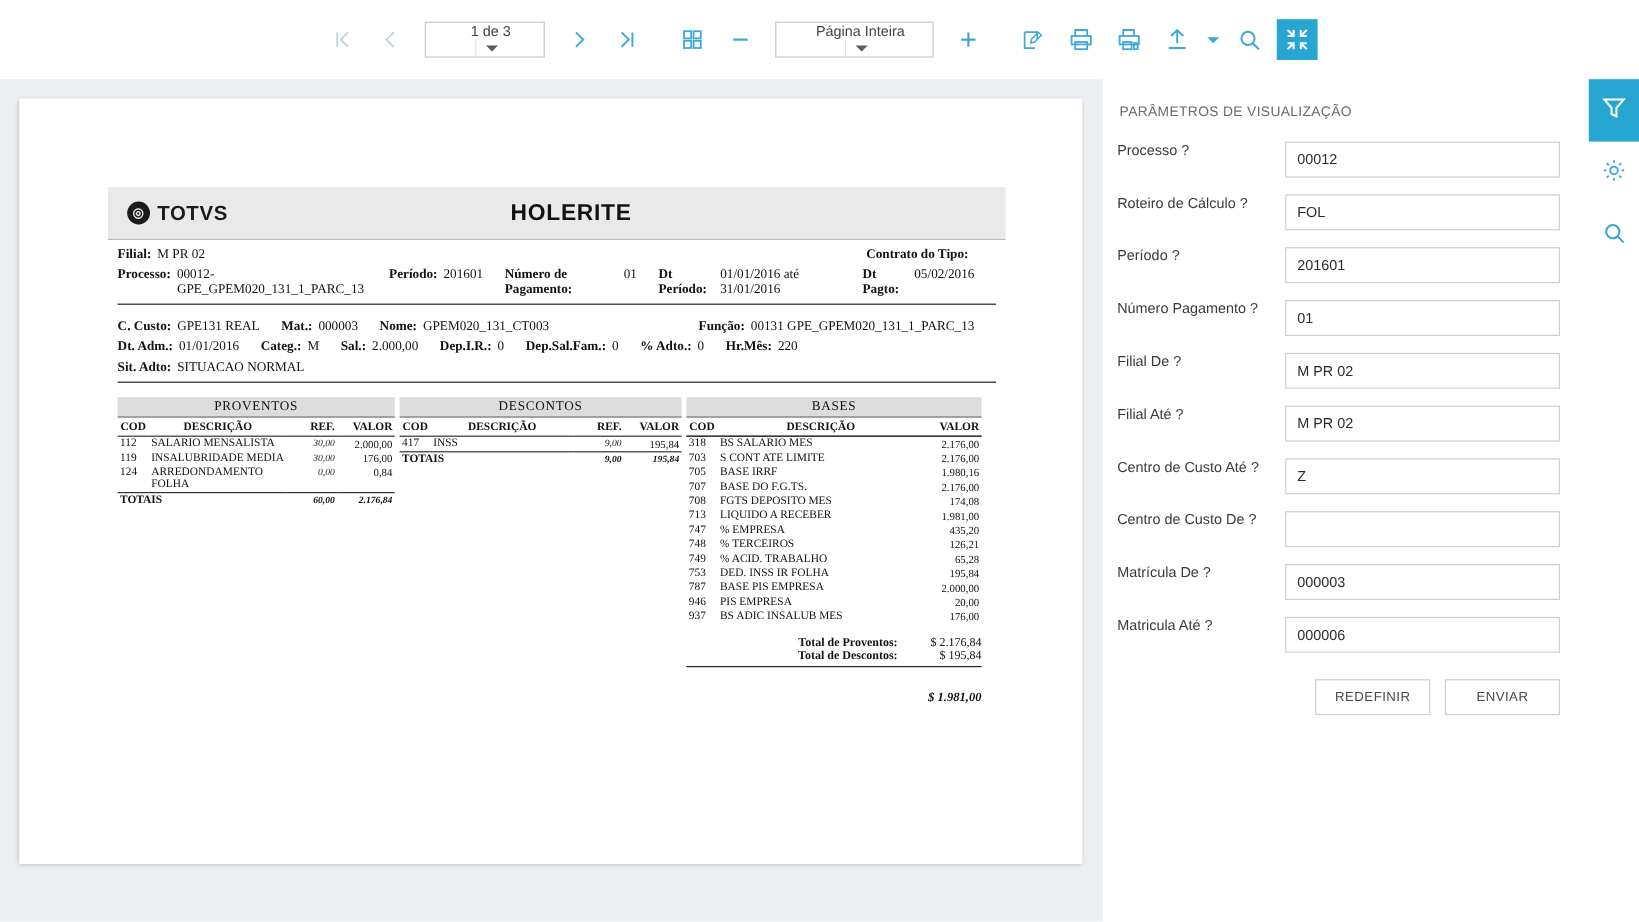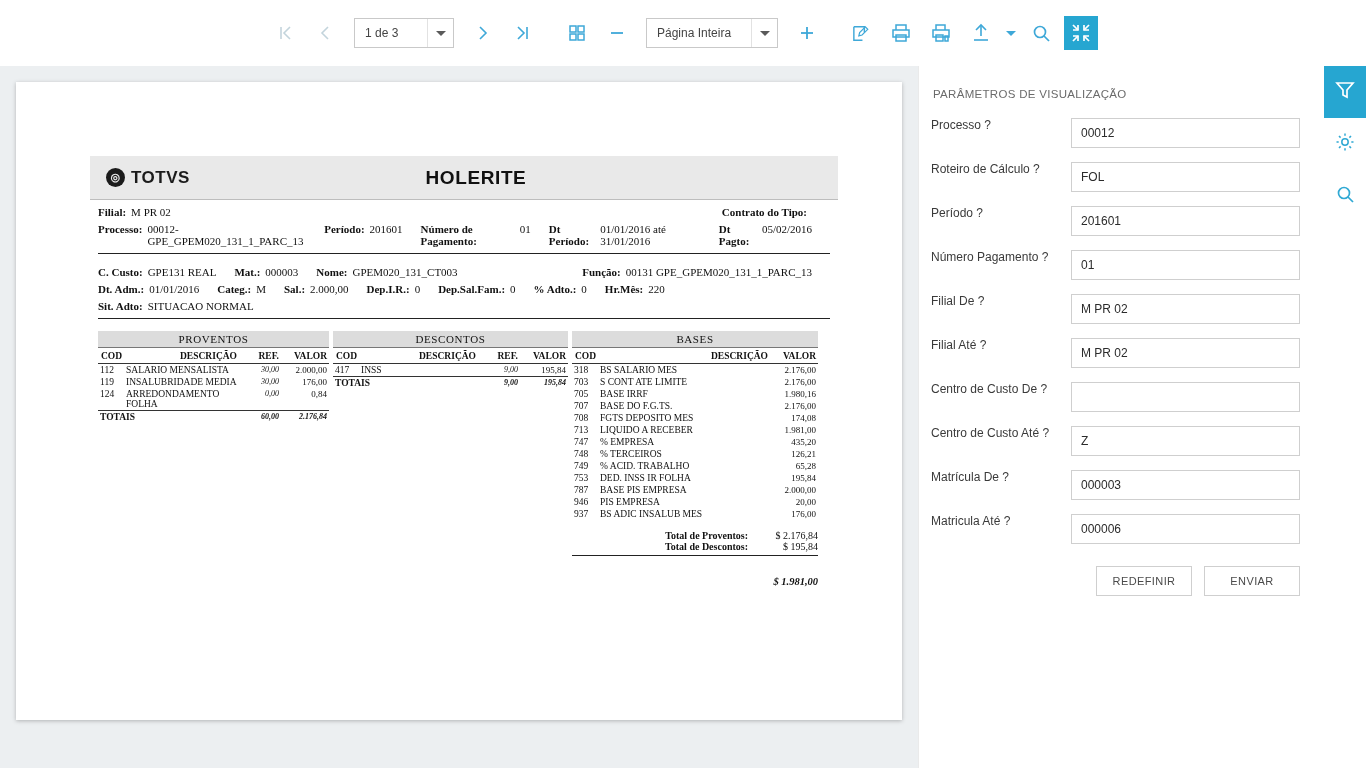--- a/index.html
+++ b/index.html
@@ -26,21 +26,21 @@
     background: transparent; border: none;
   }
   .tb-btn.disabled { color: #c3d4dc; }
   .tb-btn.active { background: #26a6d1; color: #ffffff; }
   .tb-btn svg { display: block; }
   .tb-sep { width: 8px; }
 
   .pg-select, .zoom-select {
     height: 30px; border: 1px solid #c9c9c9; background: #fff;
     display: flex; align-items: center; font-size: 12px; color: #444;
-    padding: 0 0 0 10px; position: relative; cursor: pointer;
+    padding: 0 0 0 10px; position: relative; cursor: pointer; flex-direction: column;
   }
   .pg-select { width: 100px; margin: 0 6px; }
   .zoom-select { width: 132px; margin: 0 6px; }
   .sel-text { flex: 1; }
   .sel-arrow {
     width: 26px; height: 28px; display:flex; align-items:center; justify-content:center;
     border-left: 1px solid #e2e2e2;
   }
   .caret { width: 0; height: 0; border-left: 5px solid transparent; border-right: 5px solid transparent; border-top: 5px solid #5a5a5a; }
 
@@ -80,21 +80,21 @@
   .col { }
   .col-prov { width: 231px; }
   .col-desc { width: 235px; }
   .col-base { width: 246px; }
   .col-head {
     background: #dcdcdc; text-align: center; font-size: 11px; letter-spacing: .6px;
     padding: 2px 0; border-bottom: 1px solid #777;
   }
   table.grid { width: 100%; border-collapse: collapse; font-size: 9.5px; }
   table.grid th {
-    font-size: 9.5px; font-weight: bold; text-align: right; padding: 3px 2px 2px 2px;
+    font-size: 9.5px; font-weight: bold; text-align: center; padding: 3px 2px 2px 2px;
     border-bottom: 1px solid #333;
   }
   table.grid td { padding: 1px 2px; vertical-align: top; }
   .num { text-align: right; font-size: 8px; font-style: italic; }
   .num-b { text-align: right; font-size: 9px; }
   .tot-row td { border-top: 1px solid #333; padding-top: 2px; font-weight: bold; font-size: 9.5px; }
   .tot-row td.num { font-style: italic; font-weight: bold; font-size: 8px; }
   .w-cod { width: 26px; }
   .w-ref { width: 42px; }
   .w-val { width: 48px; }
@@ -555,26 +555,26 @@
         </div>
         <div class="field">
           <div class="field-label">Filial De ?</div>
           <input class="field-input" type="text" value="M PR 02" style="">
         </div>
         <div class="field">
           <div class="field-label">Filial Até ?</div>
           <input class="field-input" type="text" value="M PR 02" style="">
         </div>
         <div class="field">
+          <div class="field-label">Centro de Custo Até ?</div>
+          <input class="field-input" type="text" value="Z" style="">
+        </div>
+        <div class="field">
           <div class="field-label">Centro de Custo De ?</div>
           <input class="field-input" type="text" value="" style="">
-        </div>
-        <div class="field">
-          <div class="field-label">Centro de Custo Até ?</div>
-          <input class="field-input" type="text" value="Z" style="">
         </div>
         <div class="field">
           <div class="field-label">Matrícula De ?</div>
           <input class="field-input" type="text" value="000003" style="">
         </div>
         <div class="field">
           <div class="field-label">Matricula Até ?</div>
           <input class="field-input" type="text" value="000006" style="">
         </div>
       </div>

